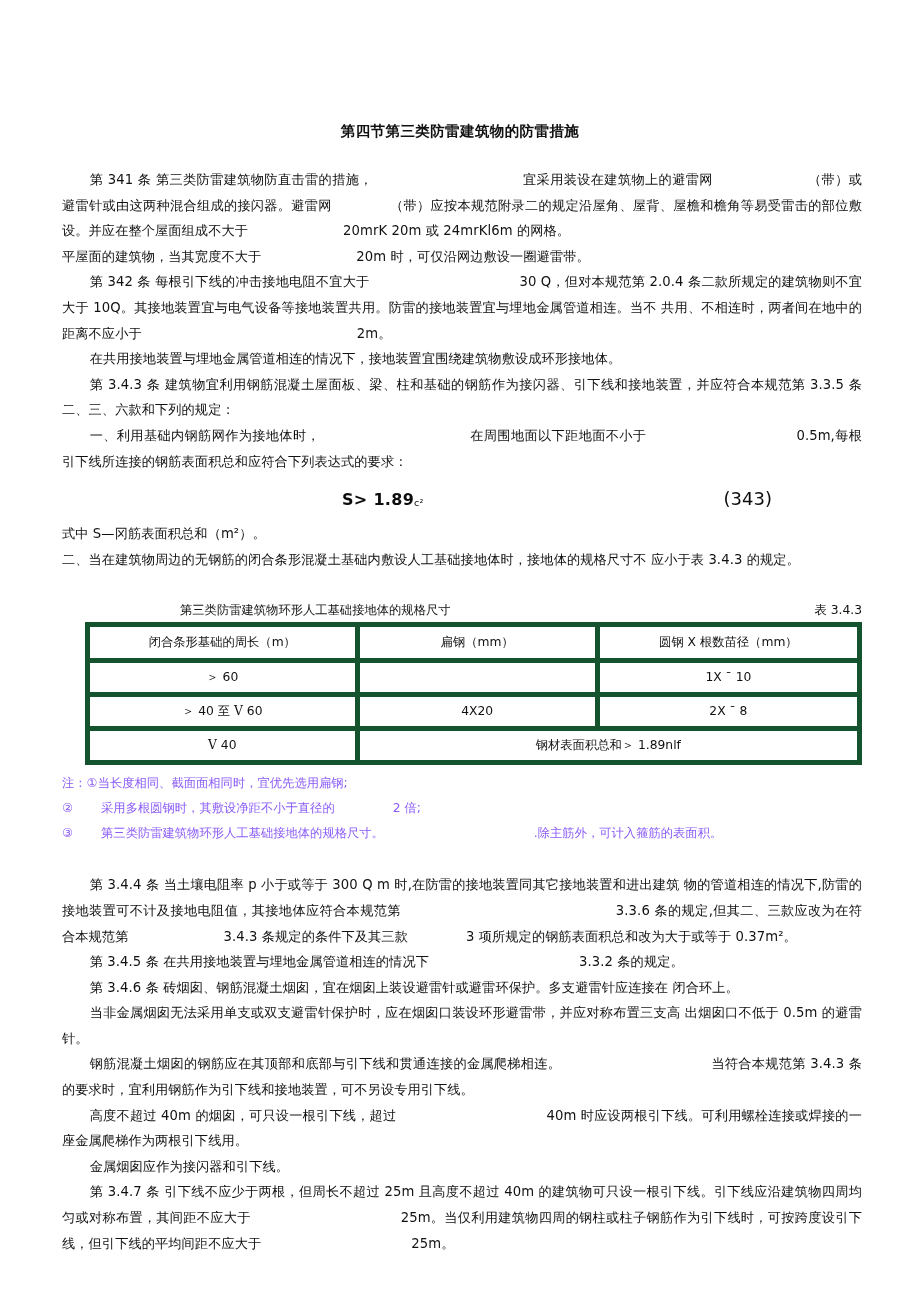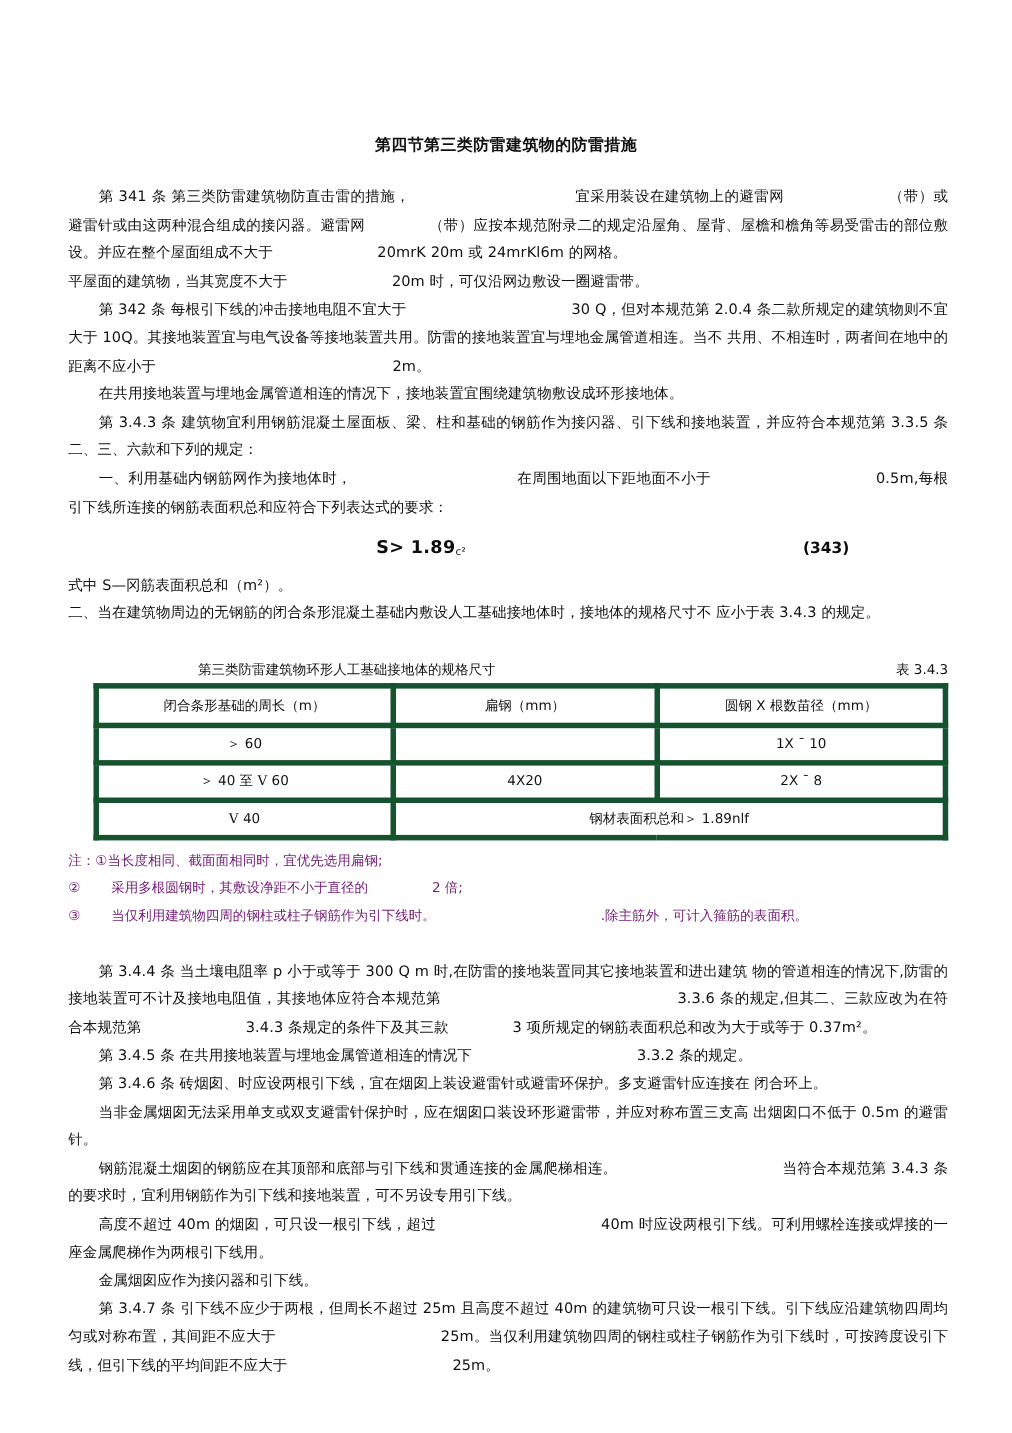--- a/index.html
+++ b/index.html
@@ -61,22 +61,22 @@
     letter-spacing: 0.3px;
     white-space: nowrap;
   }
   .formula sub {
     font-size: 9.5px;
     vertical-align: -0.15em;
     font-weight: 400;
   }
   .formula-num {
     margin-left: auto;
-    font-size: 14px;
-    font-weight: 700;
+    font-size: 18px;
+    font-weight: 400;
     padding-right: 90px;
   }
 
   .table-wrap { margin: 30px 58px 0 85px; }
   .table-head-row {
     display: flex;
     align-items: flex-end;
     font-size: 12.3px;
     margin-bottom: 3px;
   }
@@ -108,21 +108,21 @@
   table.spec td.hdr { padding: 7px 4px; }
   table.spec .c1 { width: 35%; }
   table.spec .c2 { width: 31%; }
   table.spec .c3 { width: 34%; }
   .romanv { font-family: "DejaVu Serif", "Liberation Serif", serif; }
 
   .notes { margin: 6px 58px 0 62px; }
   .note-line {
     font-size: 12.3px;
     line-height: 25px;
-    color: #701a75;
+    color: #8b5cf6;
     display: flex;
   }
   .note-mark { flex: 0 0 auto; }
   .note-body { flex: 1 1 auto; }
   .after-table { margin-top: 26px; }
 </style>
 </head>
 <body>
 
 <div class="page">
@@ -190,30 +190,30 @@
         <div class="note-line">
           <span class="note-mark">注：①</span>
           <span class="note-body"><span>当长度相同、截面面相同时，宜优先选用扁钢;</span></span>
         </div>
         <div class="note-line">
           <span class="note-mark">②</span>
           <span class="note-body"><span class="gap g-sm"></span><span>采用多根圆钢时，其敷设净距不小于直径的</span><span class="gap g-md"></span><span>2 倍;</span></span>
         </div>
         <div class="note-line">
           <span class="note-mark">③</span>
-          <span class="note-body"><span class="gap g-sm"></span><span>当仅利用建筑物四周的钢柱或柱子钢筋作为引下线时。</span><span class="gap g-xl"></span><span>.除主筋外，可计入箍筋的表面积。</span></span>
+          <span class="note-body"><span class="gap g-sm"></span><span>第三类防雷建筑物环形人工基础接地体的规格尺寸。</span><span class="gap g-xl"></span><span>.除主筋外，可计入箍筋的表面积。</span></span>
         </div>
       </div>
   </div>
 
   <div class="body-block after-table">
     <div id="paras-lower">
         <p class="para indent"><span>第 3.4.4 条 当土壤电阻率 p 小于或等于 300 Q  m 时,在防雷的接地装置同其它接地装置和进出建筑 物的管道相连的情况下,防雷的接地装置可不计及接地电阻值，其接地体应符合本规范第</span><span class="gap g-xxl"></span><span>3.3.6 条的规定,但其二、三款应改为在符合本规范第</span><span class="gap g-lg"></span><span>3.4.3 条规定的条件下及其三款</span><span class="gap g-md"></span><span>3 项所规定的钢筋表面积总和改为大于或等于 0.37m²。</span></p>
         <p class="para indent"><span>第 3.4.5 条 在共用接地装置与埋地金属管道相连的情况下</span><span class="gap g-xl"></span><span>3.3.2 条的规定。</span></p>
-        <p class="para indent"><span>第 3.4.6 条 砖烟囱、时应设两根引下线，宜在烟囱上装设避雷针或避雷环保护。多支避雷针应连接在 闭合环上。</span></p>
+        <p class="para indent"><span>第 3.4.6 条 砖烟囱、钢筋混凝土烟囱，宜在烟囱上装设避雷针或避雷环保护。多支避雷针应连接在 闭合环上。</span></p>
         <p class="para indent"><span>当非金属烟囱无法采用单支或双支避雷针保护时，应在烟囱口装设环形避雷带，并应对称布置三支高 出烟囱口不低于 0.5m 的避雷针。</span></p>
         <p class="para indent"><span>钢筋混凝土烟囱的钢筋应在其顶部和底部与引下线和贯通连接的金属爬梯相连。</span><span class="gap g-xl"></span><span>当符合本规范第 3.4.3 条的要求时，宜利用钢筋作为引下线和接地装置，可不另设专用引下线。</span></p>
         <p class="para indent"><span>高度不超过 40m 的烟囱，可只设一根引下线，超过</span><span class="gap g-xl"></span><span>40m 时应设两根引下线。可利用螺栓连接或焊接的一座金属爬梯作为两根引下线用。</span></p>
         <p class="para indent"><span>金属烟囱应作为接闪器和引下线。</span></p>
         <p class="para indent"><span>第 3.4.7 条 引下线不应少于两根，但周长不超过 25m 且高度不超过 40m 的建筑物可只设一根引下线。引下线应沿建筑物四周均匀或对称布置，其间距不应大于</span><span class="gap g-xl"></span><span>25m。当仅利用建筑物四周的钢柱或柱子钢筋作为引下线时，可按跨度设引下线，但引下线的平均间距不应大于</span><span class="gap g-xl"></span><span>25m。</span></p>
       </div>
   </div>
 
 </div>
 

